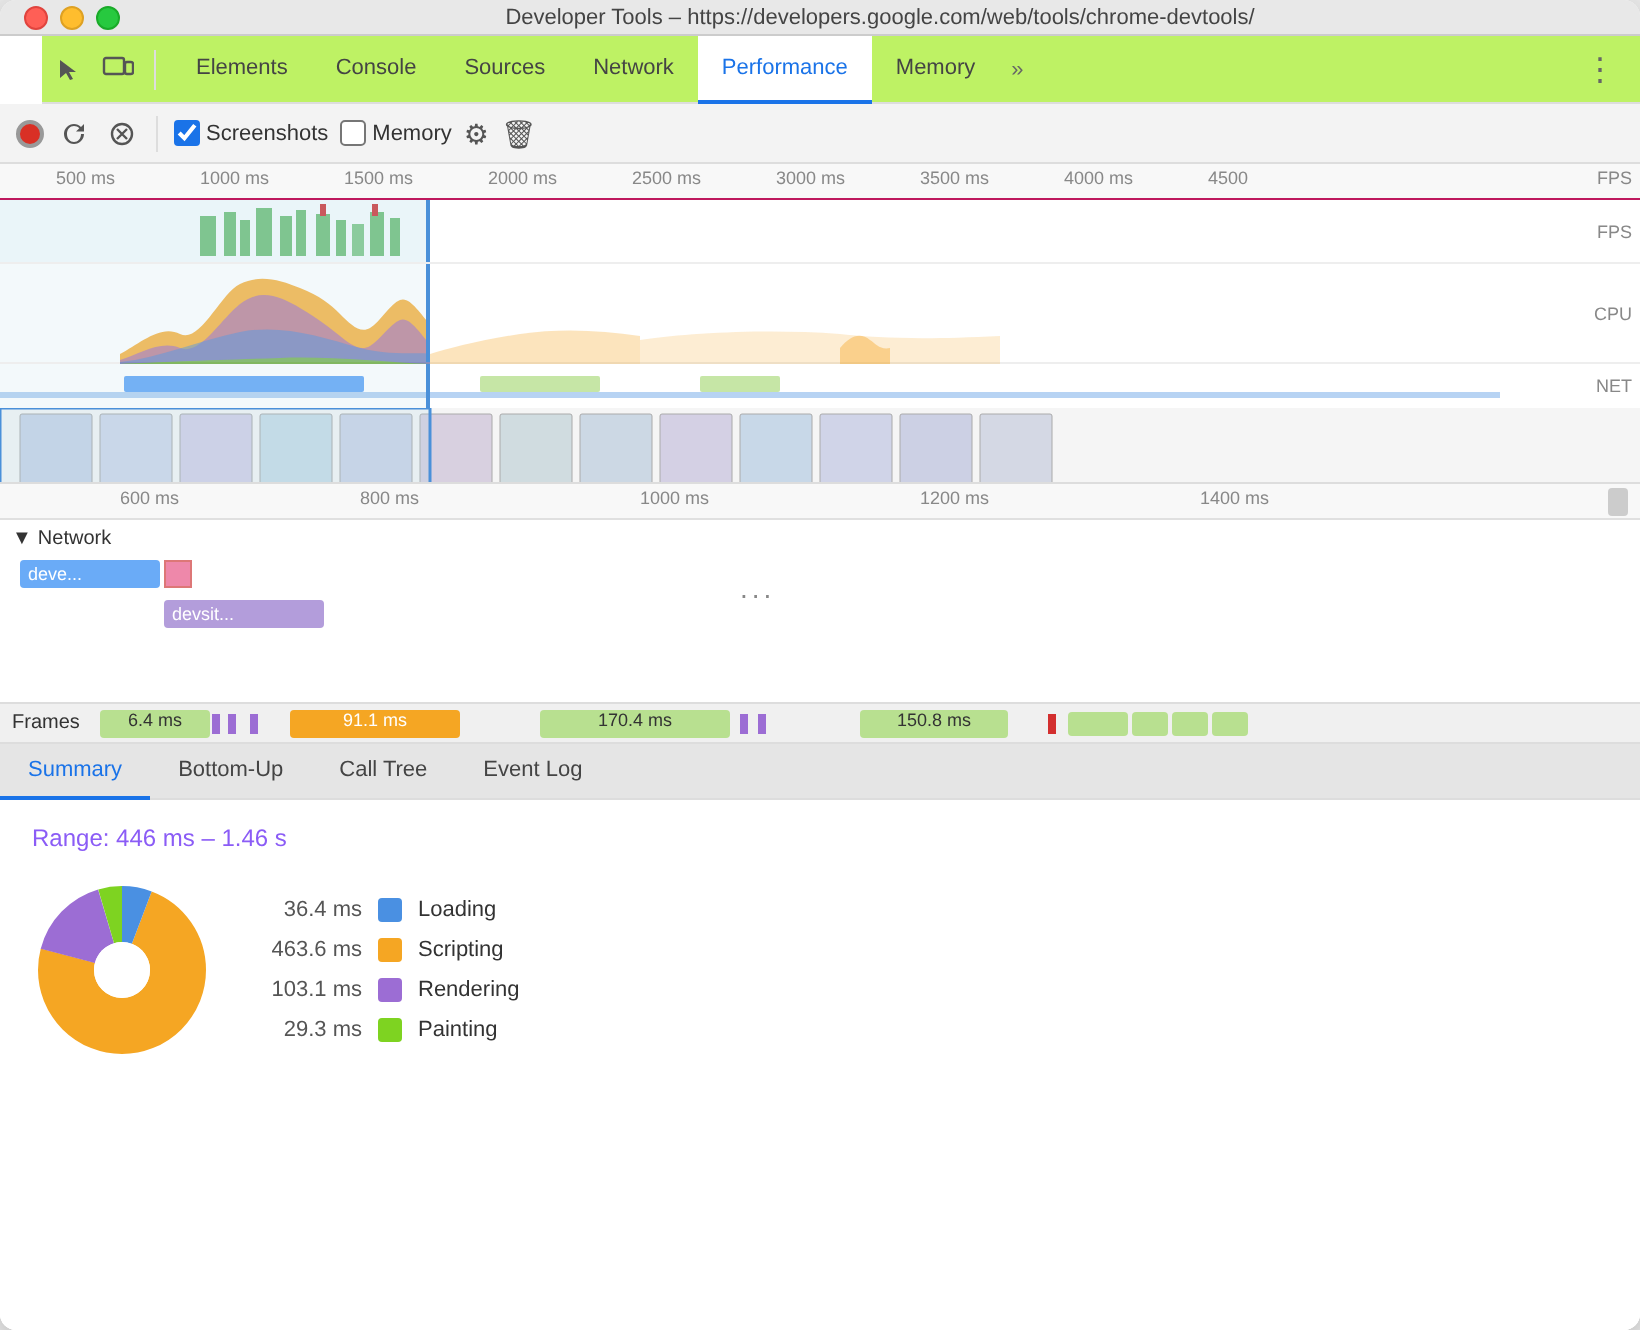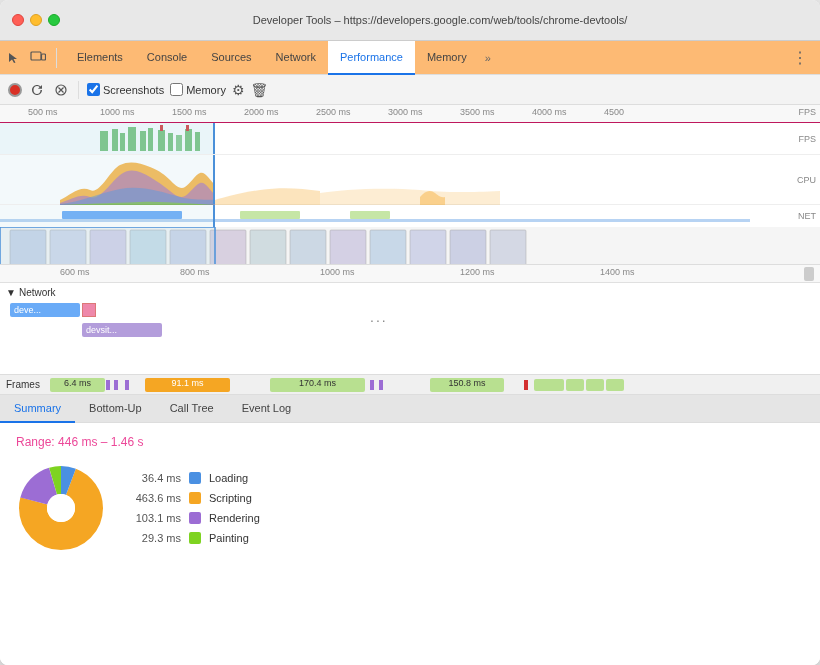--- a/index.html
+++ b/index.html
@@ -17,21 +17,21 @@
       background: #f7f7f7;
       border-radius: 8px;
       overflow: hidden;
       box-shadow: 0 4px 20px rgba(0,0,0,0.3);
       display: flex;
       flex-direction: column;
     }
     
     .title-bar {
       background: #e8e8e8;
-      height: 41px;
+      height: 18px;
       display: flex;
       align-items: center;
       padding: 0 12px;
       border-bottom: 1px solid #ccc;
       flex-shrink: 0;
     }
     .traffic-lights {
       display: flex;
       gap: 6px;
       margin-right: 12px;
@@ -55,25 +55,26 @@
       display: flex;
       flex-direction: column;
       flex: 1;
       background: #fff;
       overflow: hidden;
     }
     
     .tab-bar {
       display: flex;
       align-items: center;
-      background: #fdba74;
+      background: #bef264;
       border-bottom: 1px solid #ddd;
       height: 34px;
       flex-shrink: 0;
       padding: 0 4px;
+      margin-left: 21px;
     }
     .tab-bar-icons {
       display: flex;
       align-items: center;
       gap: 4px;
       margin-right: 8px;
       padding-right: 8px;
       border-right: 1px solid #ddd;
     }
     .tb-icon {
@@ -305,21 +306,21 @@
     }
     
     .summary-panel {
       flex: 1;
       background: #fff;
       padding: 12px 16px;
       overflow-y: auto;
     }
     .summary-range {
       font-size: 12px;
-      color: #ec4899;
+      color: #8b5cf6;
       margin-bottom: 14px;
       font-weight: 500;
     }
     .summary-content {
       display: flex;
       gap: 20px;
     }
     .pie-chart-container {
       width: 90px;
       height: 90px;

